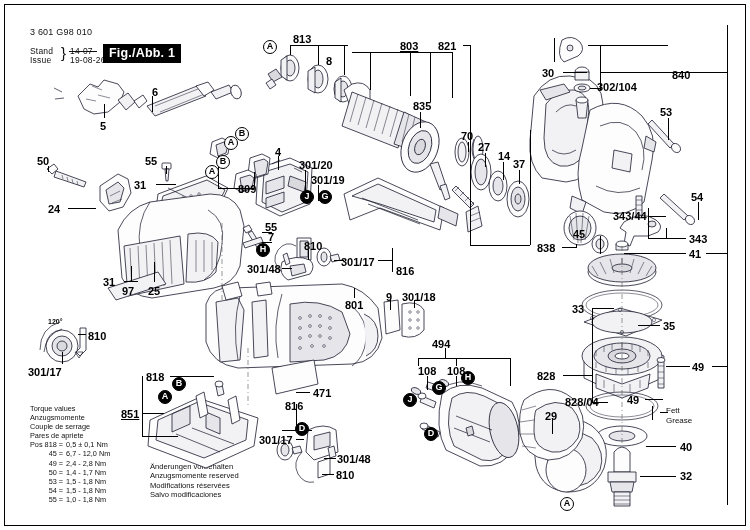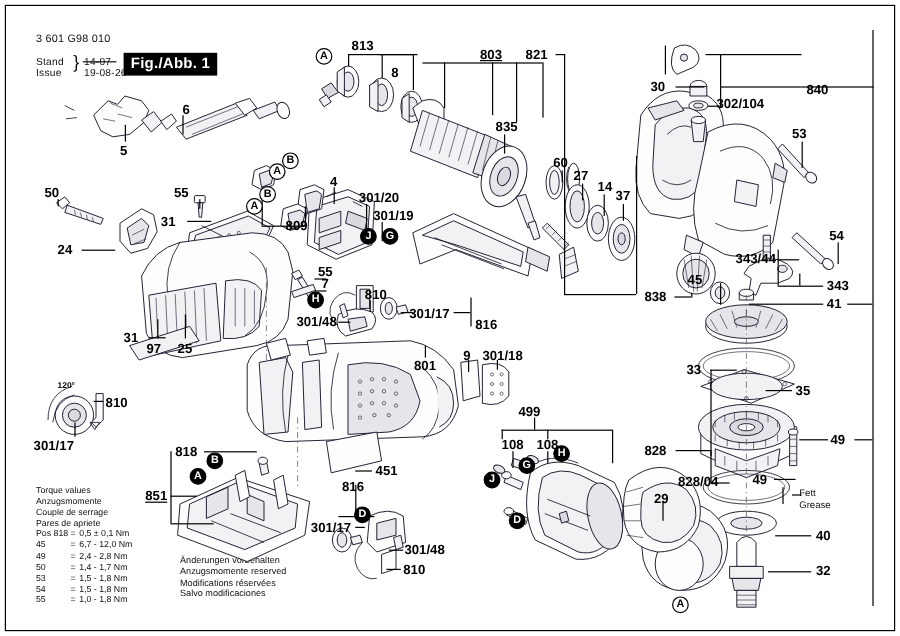--- a/index.html
+++ b/index.html
@@ -17,21 +17,21 @@
   #stand-date{left:70px;top:46px;}
   #stand-date:after{content:"";position:absolute;left:-1px;top:5px;width:28px;height:1px;background:#111;}
   #issue-date{left:70px;top:55px;}
   #figbox{position:absolute;left:103px;top:44px;background:#000;color:#fff;font-size:12.5px;font-weight:bold;padding:2px 6px 3px 6px;letter-spacing:.2px;}
 
   
   #torque{position:absolute;left:30px;top:404px;font-size:7.3px;color:#111;line-height:9.1px;white-space:nowrap;}
   #torque .t-head{display:block;}
   #torque table{border-collapse:collapse;font-size:7.3px;}
   #torque td{padding:0;line-height:9.1px;white-space:nowrap;}
-  #torque td.pos{padding-right:2px;}
+  #torque td.pos{text-align:right;padding-right:2px;}
   #torque td.eq{padding-right:3px;}
 
   
   #mods{position:absolute;left:150px;top:462px;font-size:7.6px;color:#111;line-height:9.4px;white-space:nowrap;}
 
   
   #grease{position:absolute;left:666px;top:406px;font-size:8px;color:#111;line-height:9.5px;}
 
   
   .lbl{position:absolute;font-size:11px;font-weight:bold;color:#000;white-space:nowrap;letter-spacing:0px;}
@@ -646,21 +646,21 @@
       <div class="lbl" style="left: 28px; top: 366px;">301/17</div>
       <div class="lbl" style="left: 293px; top: 33px;">813</div>
       <div class="lbl" style="left: 326px; top: 55px;">8</div>
       <div class="lbl" style="left: 400px; top: 40px; text-decoration: underline;">803</div>
       <div class="lbl" style="left: 438px; top: 40px;">821</div>
       <div class="lbl" style="left: 413px; top: 100px;">835</div>
       <div class="lbl" style="left: 542px; top: 67px;">30</div>
       <div class="lbl" style="left: 597px; top: 81px;">302/104</div>
       <div class="lbl" style="left: 672px; top: 69px;">840</div>
       <div class="lbl" style="left: 660px; top: 106px;">53</div>
-      <div class="lbl" style="left: 461px; top: 130px;">60</div>
+      <div class="lbl" style="left: 461px; top: 130px;">70</div>
       <div class="lbl" style="left: 478px; top: 141px;">27</div>
       <div class="lbl" style="left: 498px; top: 150px;">14</div>
       <div class="lbl" style="left: 513px; top: 158px;">37</div>
       <div class="lbl" style="left: 537px; top: 242px;">838</div>
       <div class="lbl" style="left: 573px; top: 228px;">45</div>
       <div class="lbl" style="left: 691px; top: 191px;">54</div>
       <div class="lbl" style="left: 613px; top: 210px;">343/44</div>
       <div class="lbl" style="left: 689px; top: 233px;">343</div>
       <div class="lbl" style="left: 689px; top: 248px;">41</div>
       <div class="lbl" style="left: 572px; top: 303px;">33</div>
@@ -680,28 +680,28 @@
       <div class="lbl" style="left: 268px; top: 231px;">7</div>
       <div class="lbl" style="left: 304px; top: 240px;">810</div>
       <div class="lbl" style="left: 341px; top: 256px;">301/17</div>
       <div class="lbl" style="left: 396px; top: 265px;">816</div>
       <div class="lbl" style="left: 247px; top: 263px;">301/48</div>
       <div class="lbl" style="left: 345px; top: 299px;">801</div>
       <div class="lbl" style="left: 386px; top: 291px;">9</div>
       <div class="lbl" style="left: 402px; top: 291px;">301/18</div>
       <div class="lbl" style="left: 146px; top: 371px;">818</div>
       <div class="lbl" style="left: 121px; top: 408px; text-decoration: underline;">851</div>
-      <div class="lbl" style="left: 313px; top: 387px;">451</div>
+      <div class="lbl" style="left: 313px; top: 387px;">471</div>
       <div class="lbl" style="left: 285px; top: 400px;">816</div>
       <div class="lbl" style="left: 259px; top: 434px;">301/17</div>
       <div class="lbl" style="left: 337px; top: 453px;">301/48</div>
       <div class="lbl" style="left: 336px; top: 469px;">810</div>
       <div class="lbl" style="left: 418px; top: 365px;">108</div>
       <div class="lbl" style="left: 447px; top: 365px;">108</div>
-      <div class="lbl" style="left: 432px; top: 338px;">499</div>
+      <div class="lbl" style="left: 432px; top: 338px;">494</div>
     </div>
 
   <div id="letters">
       <div class="cir" style="left: 224px; top: 136px;">A</div>
       <div class="cir" style="left: 235px; top: 127px;">B</div>
       <div class="cir" style="left: 263px; top: 40px;">A</div>
       <div class="cir" style="left: 205px; top: 165px;">A</div>
       <div class="cir" style="left: 216px; top: 155px;">B</div>
       <div class="cir fill" style="left: 300px; top: 190px;">J</div>
       <div class="cir fill" style="left: 318px; top: 190px;">G</div>

